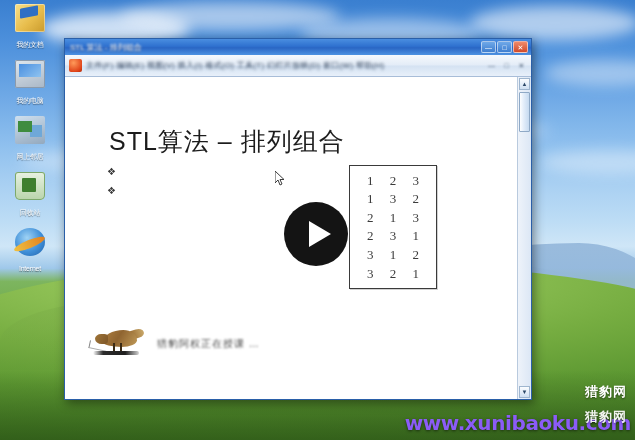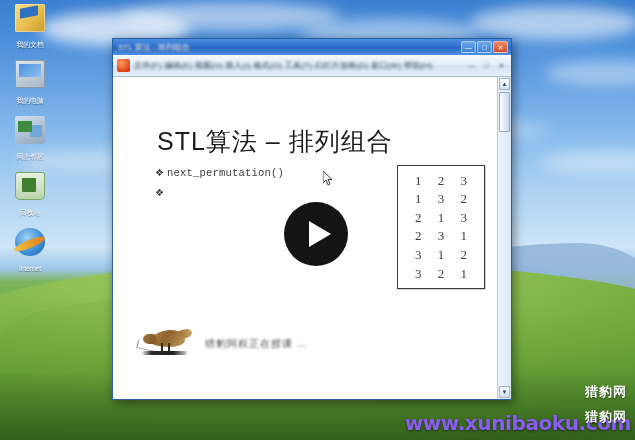--- a/index.html
+++ b/index.html
@@ -146,28 +146,27 @@
               border-radius: 50%; }
   .ic-ie:after { content:""; position:absolute; left:-2px; top:12px; width:33px; height:8px;
               background: linear-gradient(90deg,#f0c040,#e08020); border-radius:50%;
               transform: rotate(-22deg); }
 
   
   #app-window {
     position: absolute;
     left: 64px;
     top: 38px;
-    width: 400px;
+    width: 468px;
     height: 362px;
     background: #ffffff;
     border: 1px solid #2a5fa8;
     box-shadow: 2px 3px 10px rgba(0,0,0,.45);
     z-index: 10;
     overflow: hidden;
-    margin-left: 48px;
   }
   .win-titlebar {
     height: 16px;
     background: linear-gradient(to bottom,#4a8ee0 0%,#2f71cf 45%,#2a66c4 55%,#4d92e2 100%);
     display: flex;
     align-items: center;
     padding: 0 3px;
   }
   .win-title-text {
     flex: 1;
@@ -522,21 +521,20 @@
 
   <div class="win-body">
 
     <div class="slide-area">
 
       <div class="slide-title">STL算法 – 排列组合</div>
 
       <div class="bullet-list">
         <div class="bullet-row">
           <span class="bullet-mark">❖</span>
-          <span class="bullet-text">next_permutation()</span>
         </div>
         <div class="bullet-row">
           <span class="bullet-mark">❖</span>
         </div>
       </div>
 
       <svg class="slide-cursor" viewBox="0 0 10 15">
         <polygon points="0,0 0,12 3,9 5,14 7,13 5,8.5 9,8.5" fill="#ffffff" stroke="#3c3c3c" stroke-width="1"></polygon>
       </svg>
 

